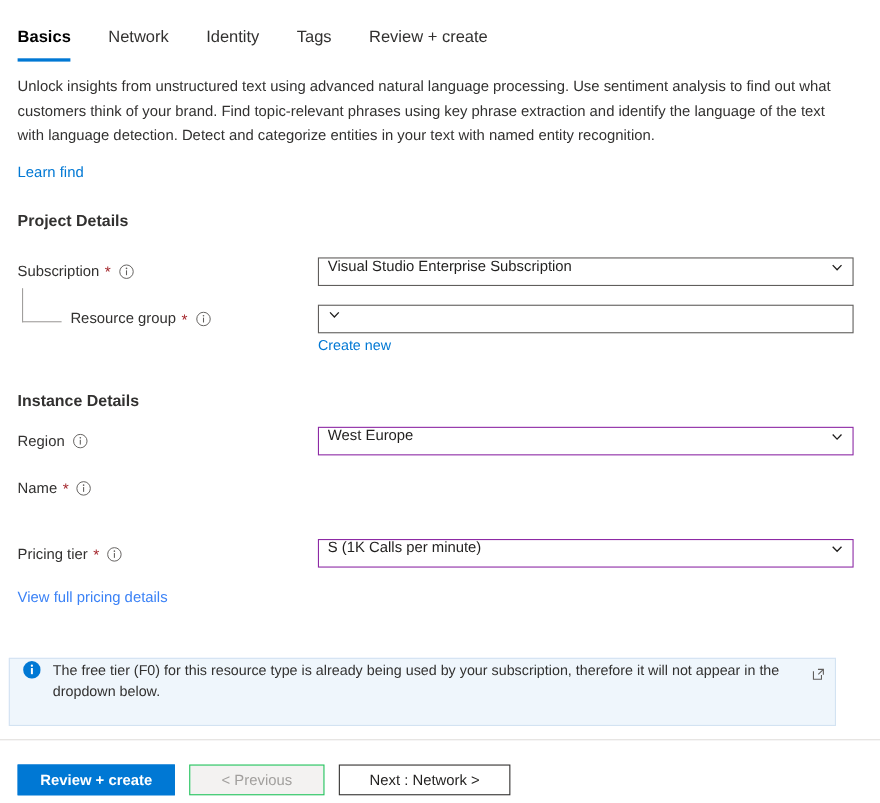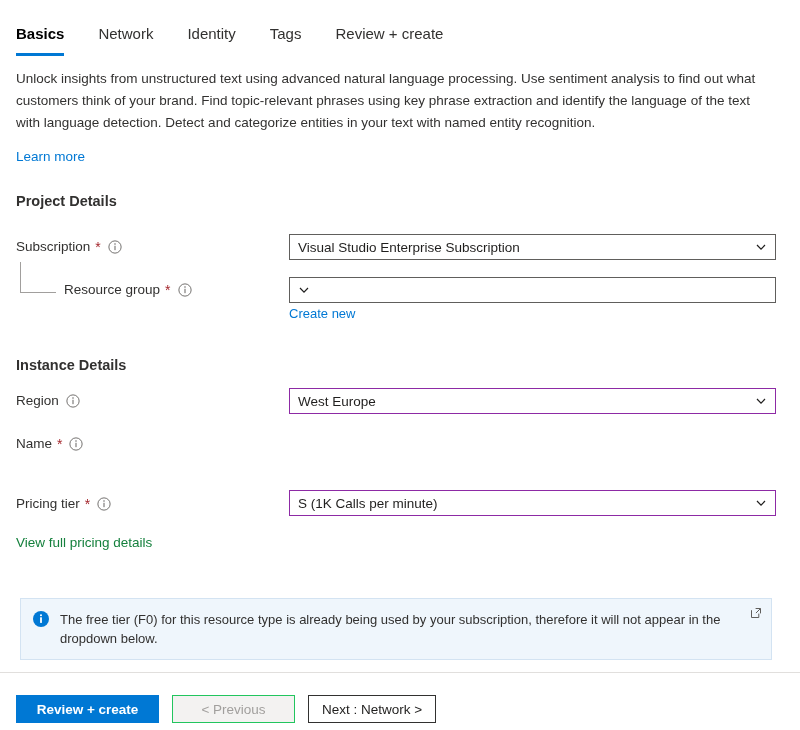--- a/index.html
+++ b/index.html
@@ -95,22 +95,22 @@
 
   
   .ctrl {
     position: absolute;
     left: 289px;
     width: 487px;
     height: 26px;
     background: #ffffff;
     border: 1px solid #605e5c;
     display: flex;
-    align-items: center;
-    padding: 0 8px;
+    align-items: flex-end;
+    padding: 10px 8px;
     font-size: 13.5px;
     color: #201f1e;
     cursor: pointer;
   }
   .ctrl.modified { border-color: #8d2aa5; }
   .ctrl .val {
     flex: 1 1 auto;
     overflow: hidden;
     white-space: nowrap;
     text-overflow: ellipsis;
@@ -125,34 +125,34 @@
     left: 289px;
     font-size: 13px;
     color: #0078d4;
     cursor: pointer;
   }
 
   .pricing-link {
     position: absolute;
     left: 16px; top: 535px;
     font-size: 13.5px;
-    color: #15803d;
+    color: #3b82f6;
     cursor: pointer;
   }
 
   
   .banner {
     position: absolute;
-    left: 20px; top: 598px;
+    left: 8px; top: 598px;
     width: 752px;
     min-height: 62px;
     background: #eff6fc;
     border: 1px solid #d3e3f2;
     display: flex;
-    padding: 11px 12px 11px 12px;
+    padding: 1px 12px 11px 12px;
     justify-content: space-between;
   }
   .banner-icon { flex: 0 0 auto; width: 16px; height: 16px; margin-top: 1px; }
   .banner-icon svg { display: block; }
   .banner-text {
     flex: 1 1 auto;
     margin-left: 11px;
     margin-right: 24px;
     font-size: 13px;
     line-height: 19px;
@@ -202,21 +202,21 @@
     background: #f3f2f1;
     color: #a19f9d;
     border: 1px solid #22c55e;
     width: 123px;
     cursor: default;
   }
   .btn-default {
     background: #ffffff;
     color: #201f1e;
     border: 1px solid #323130;
-    width: 128px;
+    width: 156px;
   }
 </style>
 </head>
 <body>
 
 <div class="page">
 
   <div class="tabs">
     <div class="tab active">
       <span>Basics</span>
@@ -229,21 +229,21 @@
     </div>
     <div class="tab">
       <span>Tags</span>
     </div>
     <div class="tab">
       <span>Review + create</span>
     </div>
   </div>
 
   <div class="desc">Unlock insights from unstructured text using advanced natural language processing. Use sentiment analysis to find out what customers think of your brand. Find topic-relevant phrases using key phrase extraction and identify the language of the text with language detection. Detect and categorize entities in your text with named entity recognition.</div>
-  <a class="learn-more">Learn more</a>
+  <a class="learn-more">Learn find</a>
 
   <div class="section-title" id="sec-project">Project Details</div>
 
   <div class="tree-connector"></div>
 
   <div class="row" style="top:235px;">
     <div class="lbl">
       <span>Subscription</span>
       <span class="req">*</span>
       <span class="info-icon">

